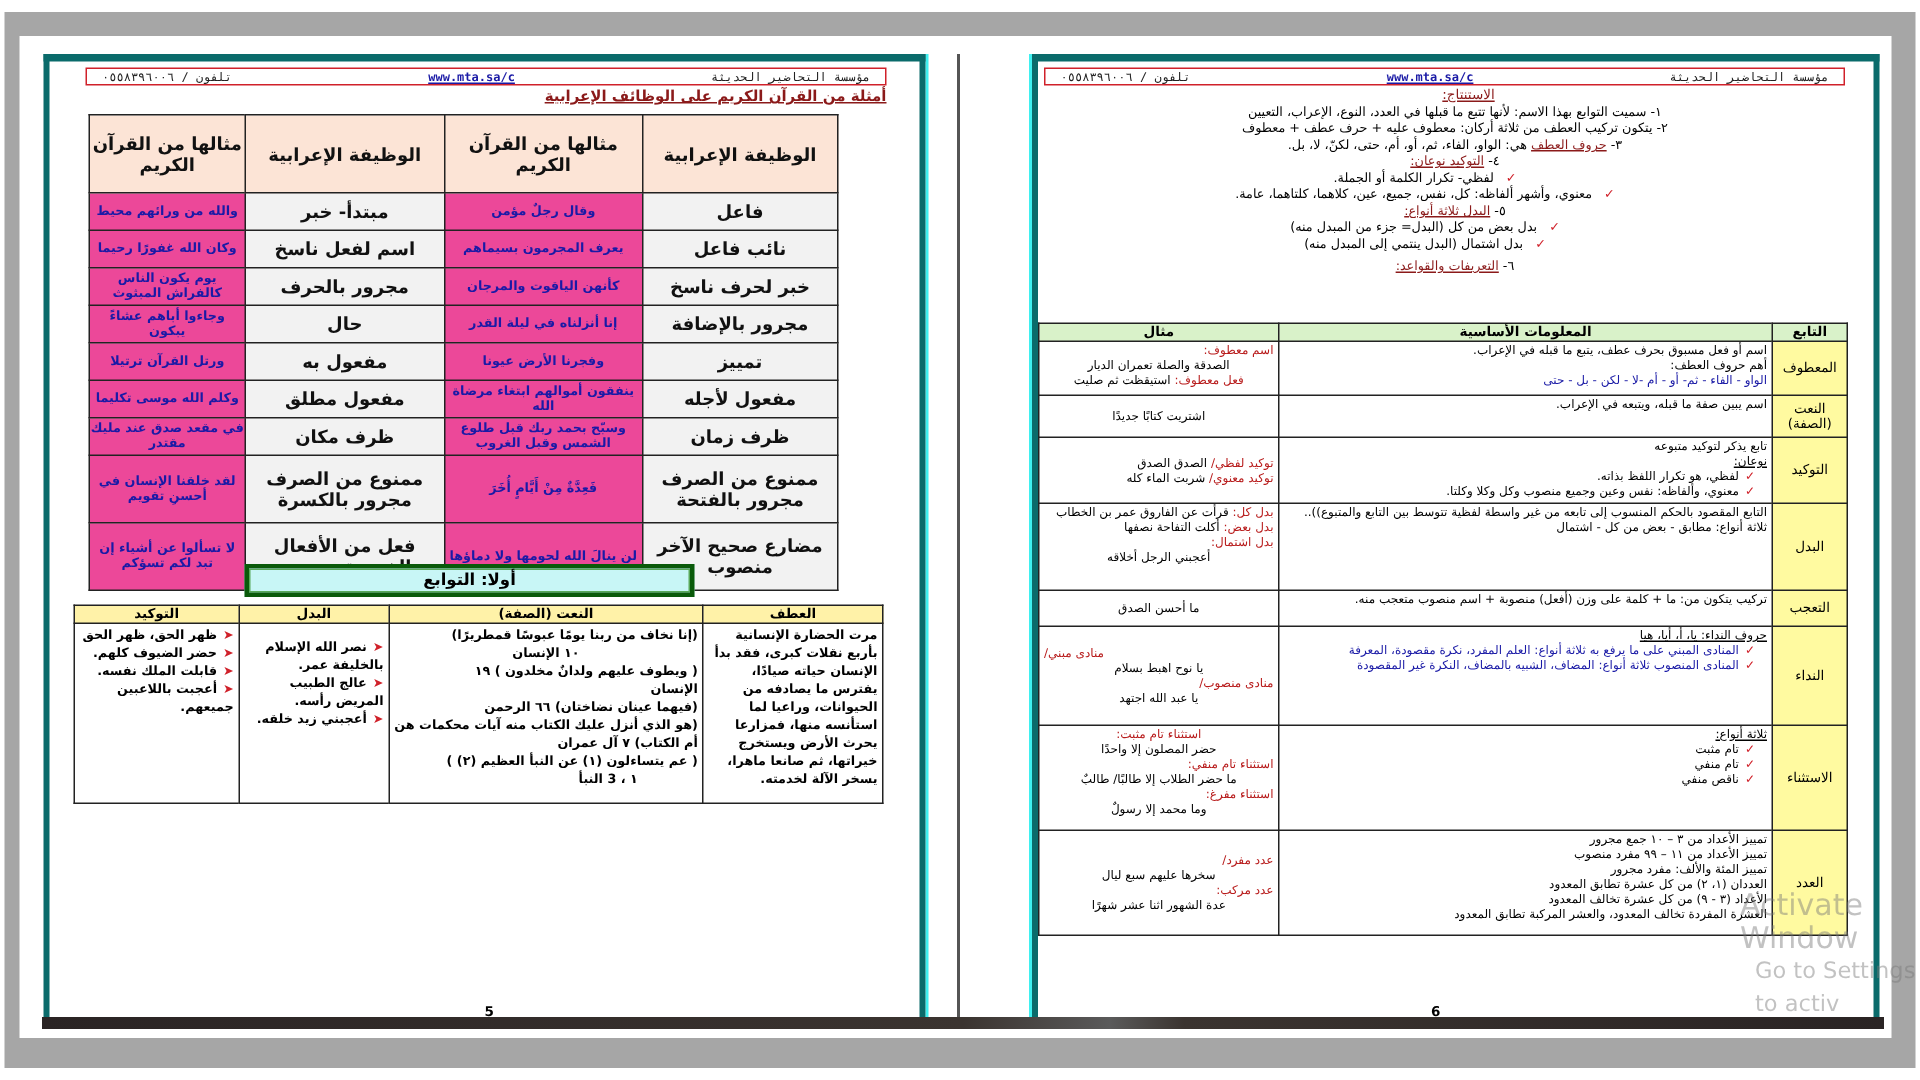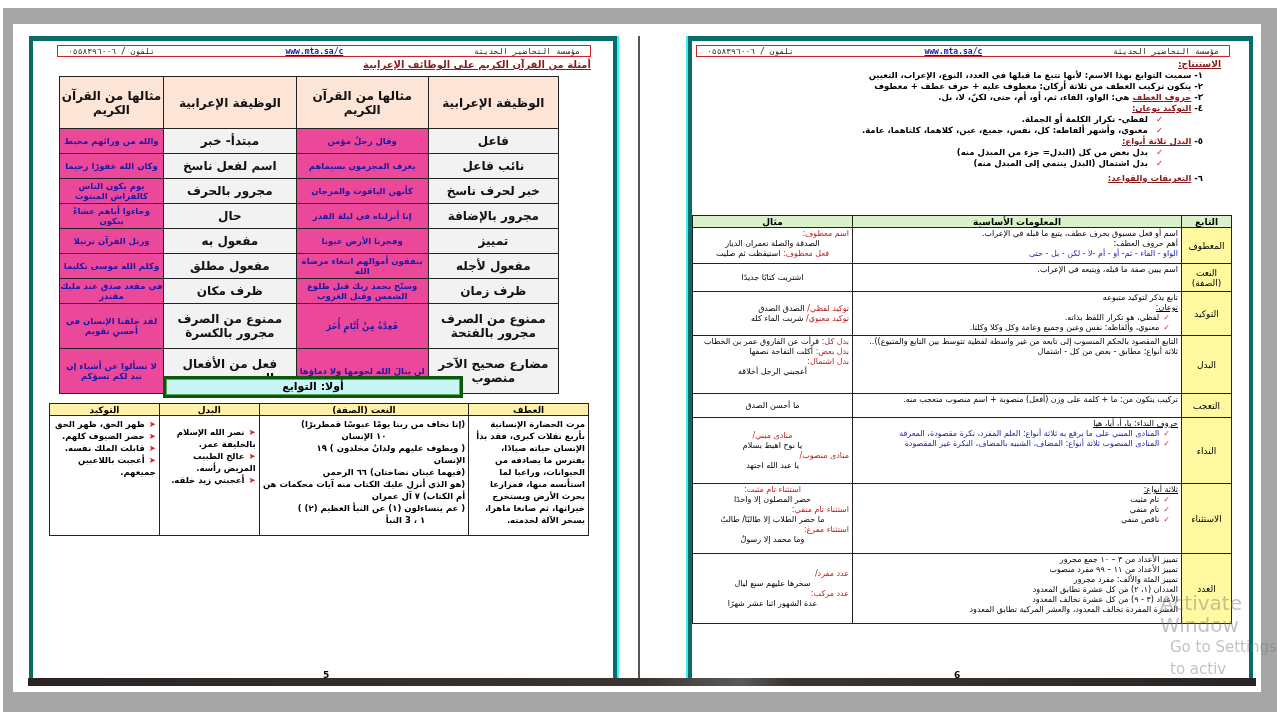--- a/index.html
+++ b/index.html
@@ -26,21 +26,21 @@
   .qtable td.ex { background: #ec4899; font-size: 8.5px; color: #1a1aa6; font-weight: bold; }
   .qtable tr.tall td { height: 45px; }
   .section-title { position: absolute; left: 130px; top: 335px; width: 300px; height: 22px; background: #c8f6f6; border: 3px solid #0a5a0a; box-shadow: inset 0 0 0 1px #58a858; text-align: center; font-size: 11px; font-weight: bold; line-height: 15px; direction: rtl; }
   .ttable { position: absolute; left: 16px; top: 362px; width: 540px; direction: rtl; }
   .ttable th { background: #fff2a8; border: 1.5px solid #222; font-size: 9px; font-weight: bold; height: 12px; }
   .ttable td { border: 1.5px solid #222; font-size: 8.5px; font-weight: bold; vertical-align: top; padding: 2px 3px; line-height: 12px; height: 120px; }
   .arrow { color: #d0212a; margin-left: 4px; }
   .page-num { position: absolute; bottom: 6px; font-size: 9px; font-weight: bold; }
   .left .page-num { left: 290px; }
   .right .page-num { left: 262px; }
-  .conc { position: absolute; right: 28px; top: 18px; width: 520px; direction: rtl; font-size: 8.5px; font-weight: bold; line-height: 11px; }
+  .conc { position: absolute; right: 10px; top: 18px; width: 520px; direction: rtl; font-size: 8.5px; font-weight: normal; line-height: 11px; text-align: center; }
   .conc .h { color: #8b1a1a; text-decoration: underline; font-size: 9px; }
   .conc .sub { color: #8b1a1a; text-decoration: underline; }
   .conc .item { padding-right: 18px; }
   .conc .check { color: #d0212a; margin-left: 8px; }
   .conc .chk-item { padding-right: 58px; }
   .dtable { position: absolute; left: 0px; top: 174px; width: 540px; direction: rtl; }
   .dtable th { background: #d9f2c9; border: 1.5px solid #222; font-size: 9px; font-weight: bold; height: 12px; }
   .dtable td { border: 1.5px solid #222; font-size: 8px; font-weight: normal; vertical-align: top; padding: 1px 3px; line-height: 10px; }
   .dtable td.name { background: #fffaa0; text-align: center; vertical-align: middle; font-size: 9px; width: 50px; }
   .dtable td.exc { text-align: center; width: 160px; }
@@ -242,21 +242,21 @@
             <div>اشتريت كتابًا جديدًا</div>
           </td>
       </tr>
 
       <tr style="height:44px">
         <td class="name">التوكيد</td>
         <td>
           <div>تابع يذكر لتوكيد متبوعه</div>
           <div class="ul">نوعان:</div>
           <div style="padding-right:8px"><span class="arrow">✓</span><span>لفظي، هو تكرار اللفظ بذاته.</span></div>
-          <div style="padding-right:8px"><span class="arrow">✓</span><span>معنوي، وألفاظه: نفس وعين وجميع وعامة وكل وكلا وكلتا.</span></div>
+          <div style="padding-right:8px"><span class="arrow">✓</span><span>معنوي، وألفاظه: نفس وعين وجميع منصوب وكل وكلا وكلتا.</span></div>
         </td>
         <td class="exc" style="vertical-align:middle;text-align:right">
           <div><span class="red">توكيد لفظي/</span> <span>الصدق الصدق</span></div>
           <div><span class="red">توكيد معنوي/</span> <span>شربت الماء كله</span></div>
         </td>
       </tr>
 
       <tr style="height:58px">
         <td class="name">البدل</td>
         <td>
@@ -282,21 +282,21 @@
       </tr>
 
       <tr style="height:66px">
         <td class="name">النداء</td>
         <td>
           <div class="ul">حروف النداء: يا، أ، أيا، هيا</div>
           <div style="padding-right:8px"><span class="arrow">✓</span><span class="blue">المنادى المبني على ما يرفع به ثلاثة أنواع: العلم المفرد، نكرة مقصودة، المعرفة</span></div>
           <div style="padding-right:8px"><span class="arrow">✓</span><span class="blue">المنادى المنصوب ثلاثة أنواع: المضاف، الشبيه بالمضاف، النكرة غير المقصودة</span></div>
         </td>
         <td class="exc" style="vertical-align:middle">
-          <div class="red" style="text-align:center">منادى مبني/</div>
+          <div class="red" style="text-align:left">منادى مبني/</div>
           <div>يا نوح اهبط بسلام</div>
           <div class="red" style="text-align:right">منادى منصوب/</div>
           <div>يا عبد الله اجتهد</div>
         </td>
       </tr>
 
       <tr style="height:70px">
         <td class="name">الاستثناء</td>
         <td>
           <div class="ul">ثلاثة أنواع:</div>

